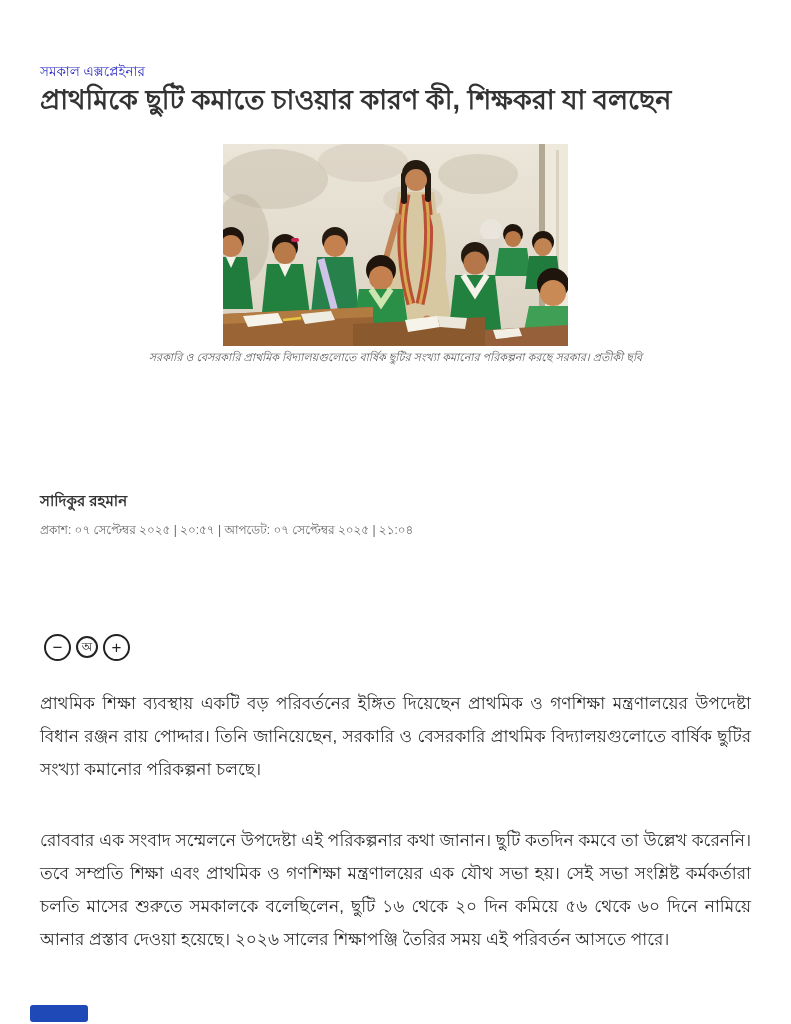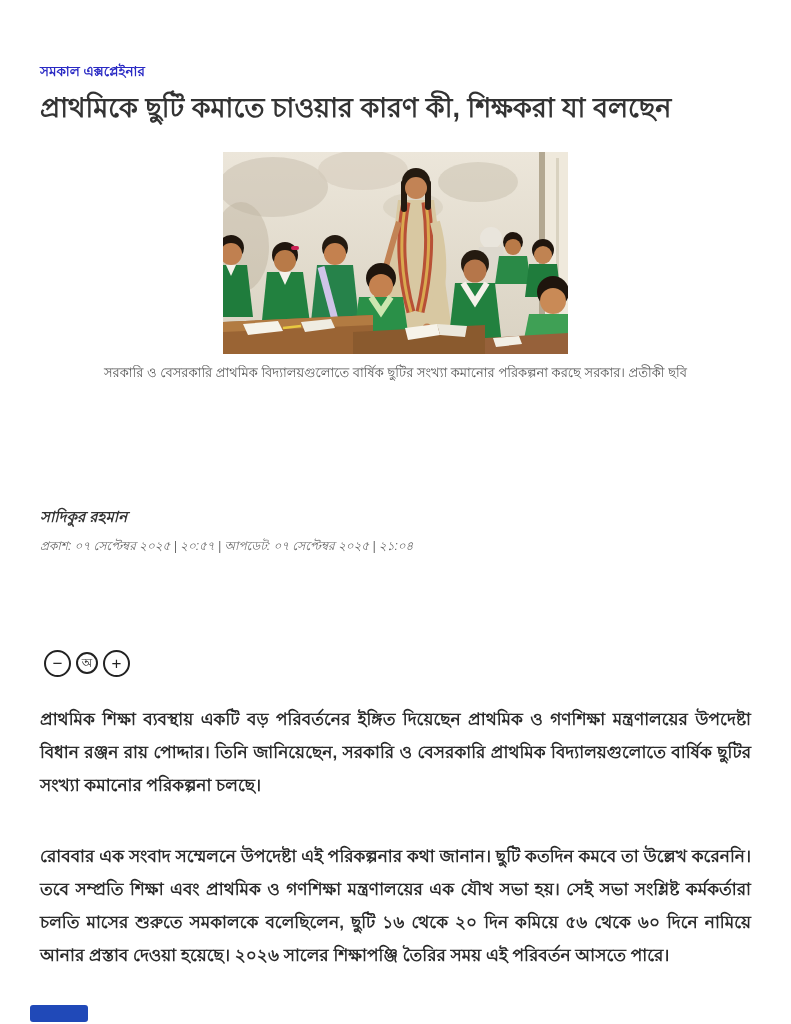--- a/index.html
+++ b/index.html
@@ -7,56 +7,56 @@
   body {
     width: 791px; height: 1024px;
     margin: 0; position: relative; overflow: hidden;
     font-family: "Liberation Sans", sans-serif;
     color: #333;
   }
   .container { padding: 62px 40px 0 40px; }
 
   .category-link {
     display: inline-block;
-    font-size: 13.5px; font-weight: bold;
+    font-size: 13.5px; font-weight: normal;
     color: #2929c4; text-decoration: none;
     line-height: 16px; cursor: pointer;
   }
   .headline {
-    margin-top: 10px;
+    margin-top: 2px;
     font-size: 27px; font-weight: 700;
     color: #333; line-height: 36px;
   }
 
   figure.hero { margin-top: 26px; text-align: center; }
   .photo-wrap { width: 345px; height: 202px; margin: 0 auto; overflow: hidden; background: #e6e0d4; }
   .photo-wrap svg { display: block; }
   figcaption {
-    margin-top: 12px;
-    font-size: 13px; 
+    margin-top: 4px;
+    font-size: 11px; font-style: italic;
     color: #555; line-height: 14px;
   }
 
-  .byline { margin-top: 128px; font-style: italic; }
+  .byline { margin-top: 128px; }
   .author { font-size: 15px; font-weight: 600; color: #333; line-height: 18px; }
   .dateline { margin-top: 13px; font-size: 12px; color: #666; line-height: 14px; }
 
   .font-controls {
     margin-top: 96px; margin-left: 4px;
     display: flex; align-items: center; gap: 5px; height: 28px;
   }
   .fc-btn {
     display: flex; align-items: center; justify-content: center;
     background: #fff; border: 2px solid #222; border-radius: 50%;
     color: #222; cursor: pointer; font-family: "Liberation Sans", sans-serif;
   }
   .fc-btn.big { width: 27px; height: 27px; font-size: 17px; line-height: 1; }
   .fc-btn.small { width: 22px; height: 22px; font-size: 12px; line-height: 1; }
 
-  .body-text { margin-top: 26px; font-weight: bold; }
+  .body-text { margin-top: 26px; }
   .body-text p {
     font-size: 17px; line-height: 33px; color: #2b2b2b;
     text-align: justify;
   }
   .body-text p + p { margin-top: 38px; }
 
   .floating-widget {
     position: absolute; left: 30px; top: 1005px;
     width: 58px; height: 17px;
     background: #2049b8; border-radius: 3px; cursor: pointer;

